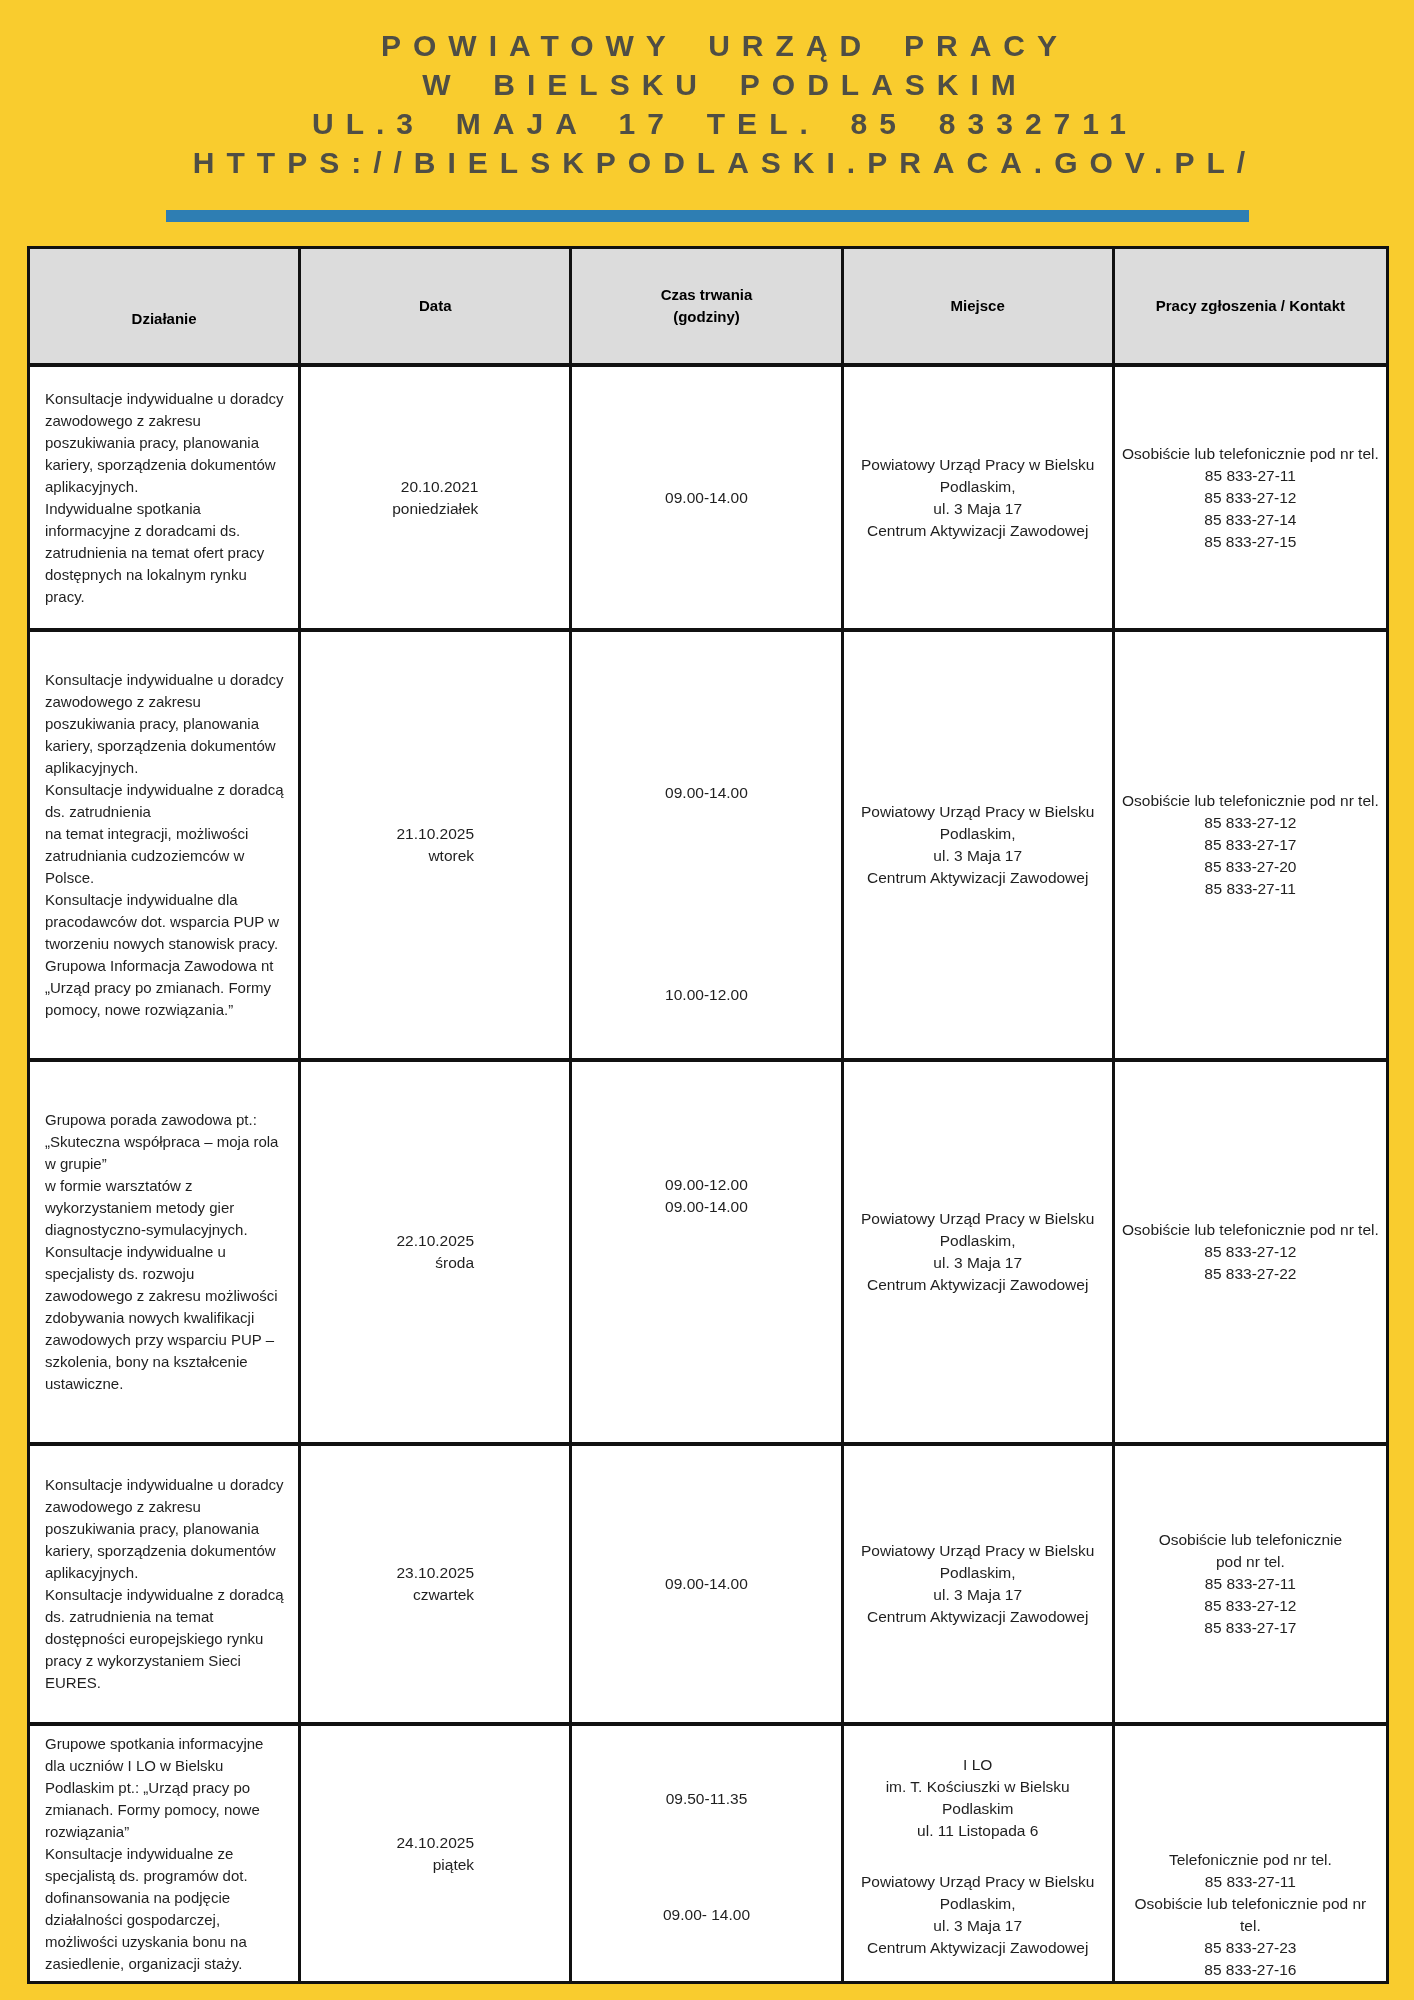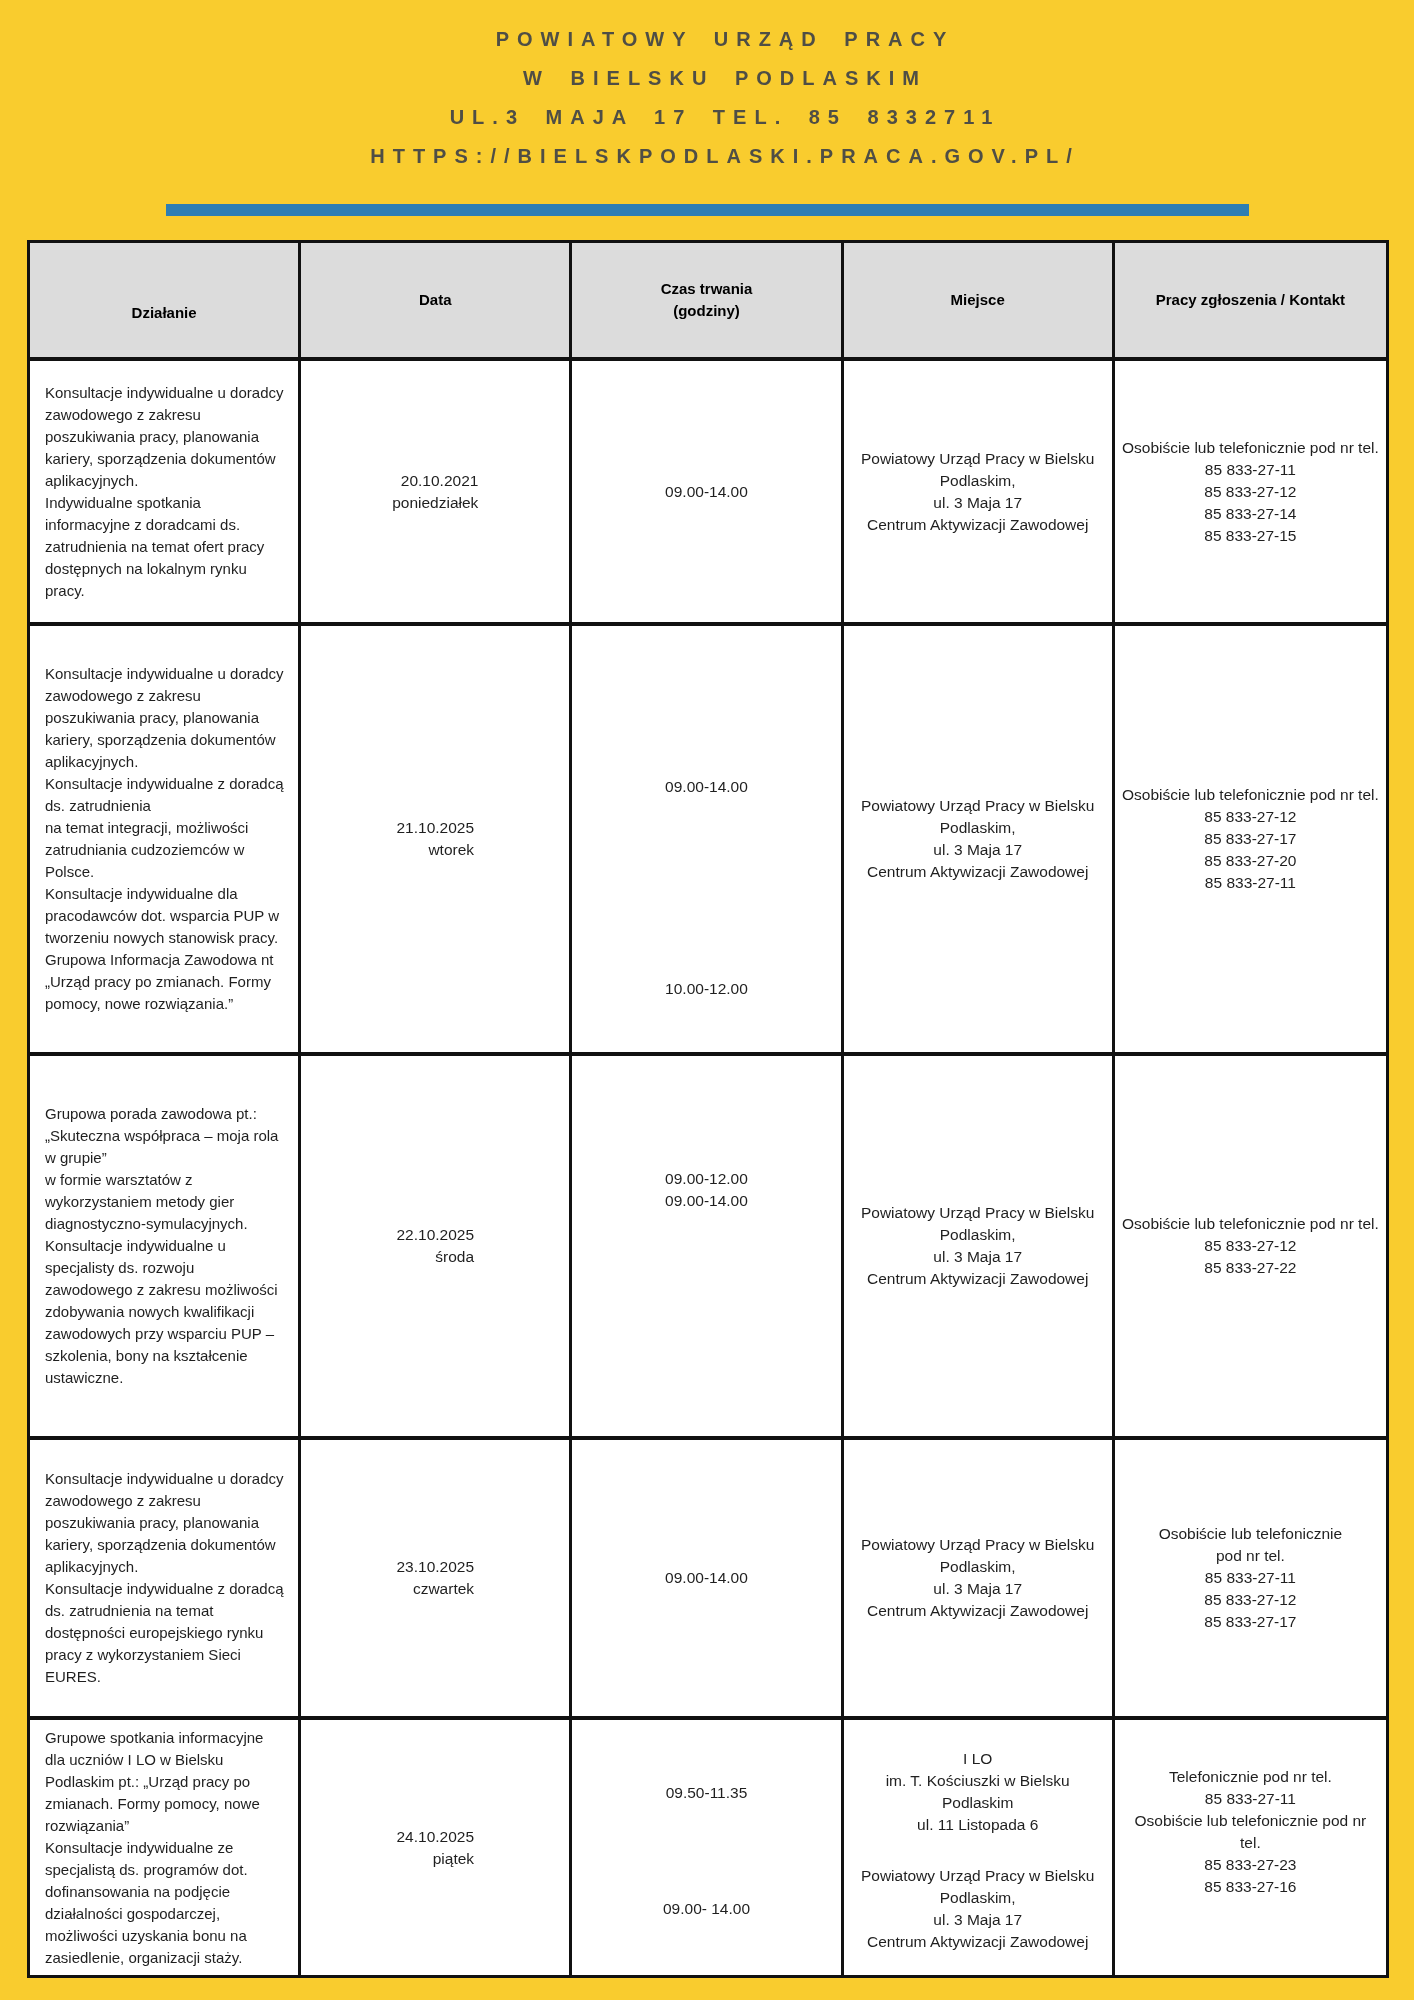--- a/index.html
+++ b/index.html
@@ -14,25 +14,25 @@
   html,body{width:1414px;}
   body{
     height:2000px;
     background:var(--yellow);
     font-family:"Liberation Sans", sans-serif;
     color:var(--ink);
     overflow:hidden;
   }
   
   .page-header{
-    padding-top:20px;
+    padding-top:26px;
     text-align:center;
     color:var(--headtext);
     font-weight:bold;
-    font-size:20px;
+    font-size:30px;
     line-height:39px;
     letter-spacing:0.40em;
     word-spacing:0.35em;
     white-space:nowrap;
     margin-left:36px;
   }
   .accent-bar{
     width:1083px;
     height:12px;
     background:var(--blue);
@@ -91,21 +91,21 @@
     justify-content:center;
     align-items:center;
     text-align:center;
     white-space:pre-line;
   }
   
   .times.n2.r2{justify-content:space-between;padding:150px 0 52px;}
   .times.n2.r3{justify-content:flex-start;padding:112px 0 88px;}
   .times.n2.r5{justify-content:space-between;padding:62px 15px 55px;}
   .places.n2{justify-content:space-between;padding:28px 10px 22px;}
-  .contacts.n2{justify-content:flex-start;padding:46px 10px 16px;}
+  .contacts.n2{justify-content:flex-end;padding:46px 10px 0;margin-top:24px;}
 </style>
 </head>
 <body>
 
 <header class="page-header">
   <div>POWIATOWY URZĄD PRACY</div>
   <div>W BIELSKU PODLASKIM</div>
   <div>UL.3 MAJA 17 TEL. 85 8332711</div>
   <div>HTTPS://BIELSKPODLASKI.PRACA.GOV.PL/</div>
 </header>

